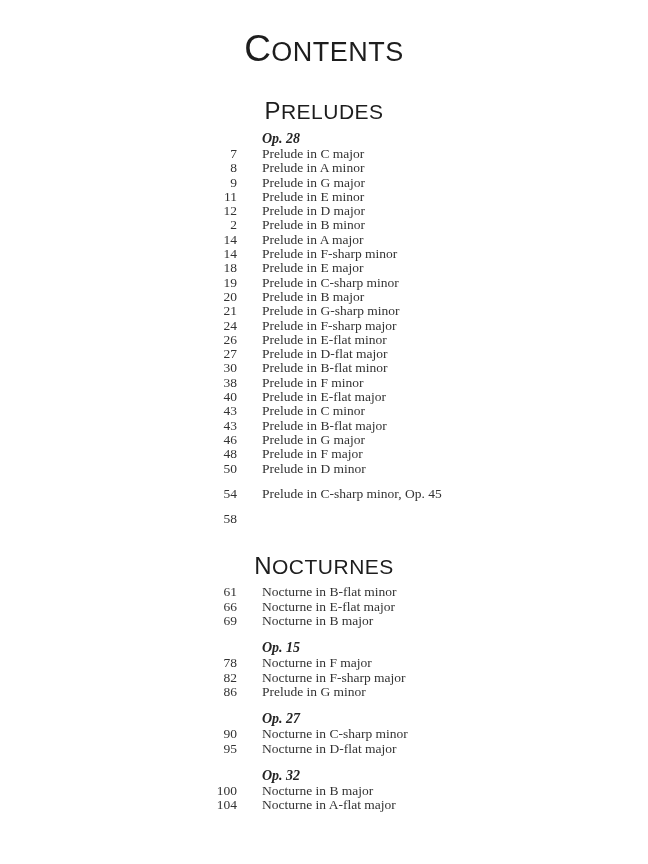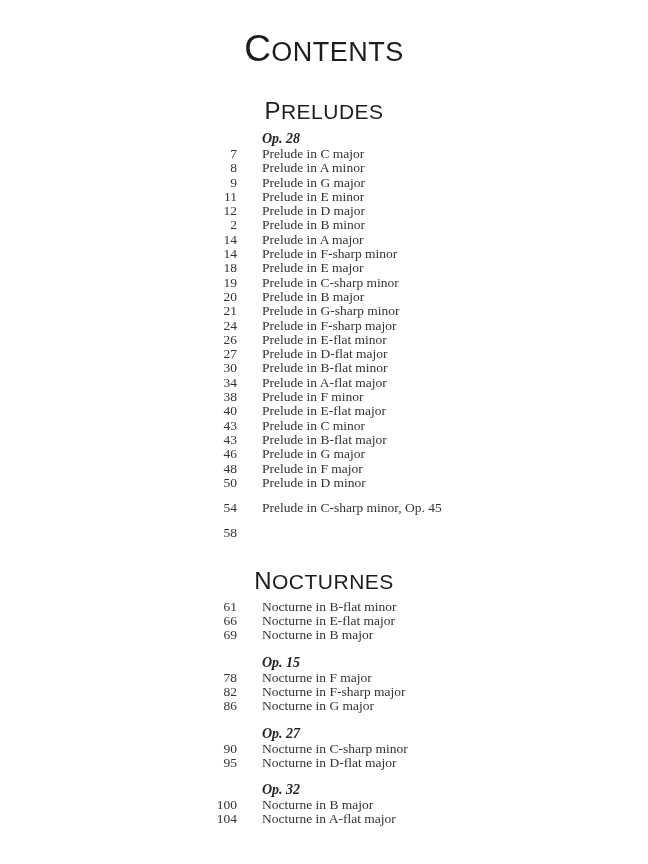--- a/index.html
+++ b/index.html
@@ -150,24 +150,20 @@
             </div>
             <div class="toc-row">
               <span class="entry-num">27</span>
               <span class="entry-title">Prelude in D-flat major</span>
             </div>
             <div class="toc-row">
               <span class="entry-num">30</span>
               <span class="entry-title">Prelude in B-flat minor</span>
             </div>
             <div class="toc-row">
-              <span class="entry-num">34</span>
-              <span class="entry-title">Prelude in A-flat major</span>
-            </div>
-            <div class="toc-row">
               <span class="entry-num">38</span>
               <span class="entry-title">Prelude in F minor</span>
             </div>
             <div class="toc-row">
               <span class="entry-num">40</span>
               <span class="entry-title">Prelude in E-flat major</span>
             </div>
             <div class="toc-row">
               <span class="entry-num">43</span>
               <span class="entry-title">Prelude in C minor</span>
@@ -224,21 +220,21 @@
             <div class="toc-row">
               <span class="entry-num">78</span>
               <span class="entry-title">Nocturne in F major</span>
             </div>
             <div class="toc-row">
               <span class="entry-num">82</span>
               <span class="entry-title">Nocturne in F-sharp major</span>
             </div>
             <div class="toc-row">
               <span class="entry-num">86</span>
-              <span class="entry-title">Nocturne in G major</span>
+              <span class="entry-title">Prelude in G minor</span>
             </div>
           </div>
           <div class="opus-group">
             <div class="opus-label">Op. 27</div>
             <div class="toc-row">
               <span class="entry-num">90</span>
               <span class="entry-title">Nocturne in C-sharp minor</span>
             </div>
             <div class="toc-row">
               <span class="entry-num">95</span>

